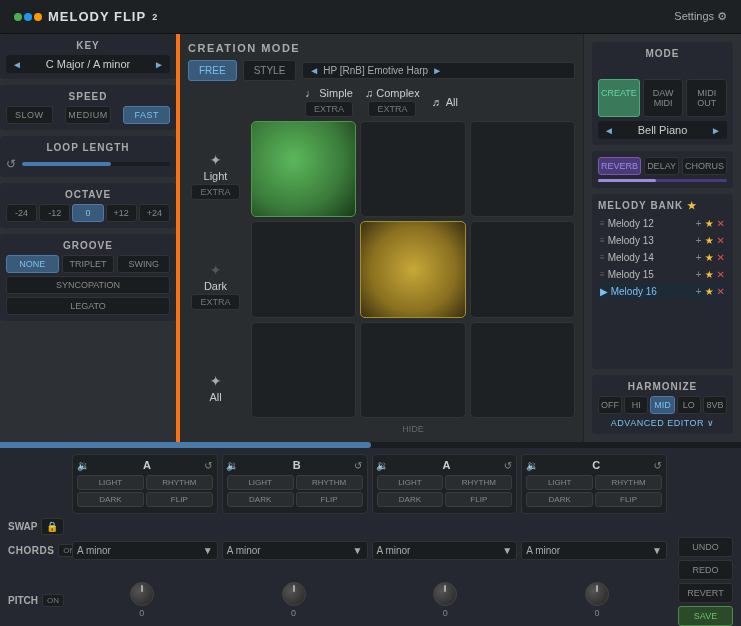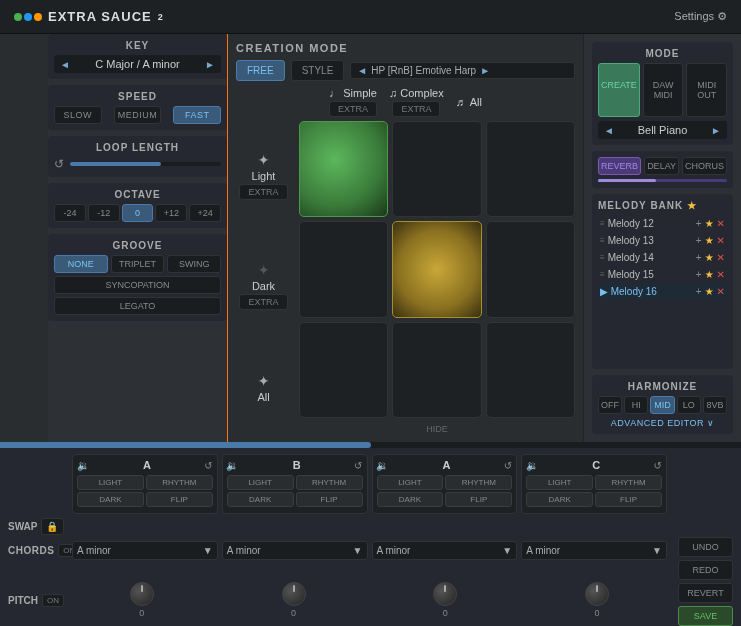--- a/index.html
+++ b/index.html
@@ -51,26 +51,25 @@
     
     .main-layout {
       display: flex;
       height: 408px;
     }
 
     
     .left-panel {
       width: 180px;
       background: #2d3035;
-      border-right: 1px solid #f97316;
+      border-right: 4px solid #f97316;
       padding: 0;
       display: flex;
       flex-direction: column;
       gap: 6px;
-      margin-left: 48px;
     }
     .section-title {
       text-align: center;
       font-size: 10px;
       font-weight: bold;
       color: #aaa;
       letter-spacing: 1px;
       margin-bottom: 4px;
     }
     .key-section {
@@ -363,22 +362,23 @@
     .mode-section { background: #252830; border-radius: 4px; padding: 6px; }
     .mode-btns { display: flex; gap: 3px; margin-top: 4px; }
     .mode-tab {
       flex: 1;
       text-align: center;
       background: #1a1d20;
       border: 1px solid #333;
       border-radius: 3px;
       color: #888;
       font-size: 9px;
-      padding: 16px 2px;
-      cursor: pointer;
+      padding: 8px 2px;
+      cursor: pointer;
+      margin-top: 16px;
     }
     .mode-tab.active {
       background: #3a7a5a;
       color: #6ad0a0;
       border-color: #4aaa7a;
     }
 
     .instrument-selector {
       display: flex;
       align-items: center;
@@ -673,21 +673,21 @@
 </head>
 <body>
 
 <div class="header">
   <div class="header-logo">
     <div class="logo-dots">
       <div class="logo-dot dot-green"></div>
       <div class="logo-dot dot-blue"></div>
       <div class="logo-dot dot-orange"></div>
     </div>
-    <span>EXTRA SAUCE</span>
+    <span>MELODY FLIP</span>
       <span class="superscript">2</span>
   </div>
   <div class="header-settings">Settings ⚙</div>
 </div>
 
 <div class="main-layout">
 
   <div class="left-panel">
 
     <div class="key-section">

